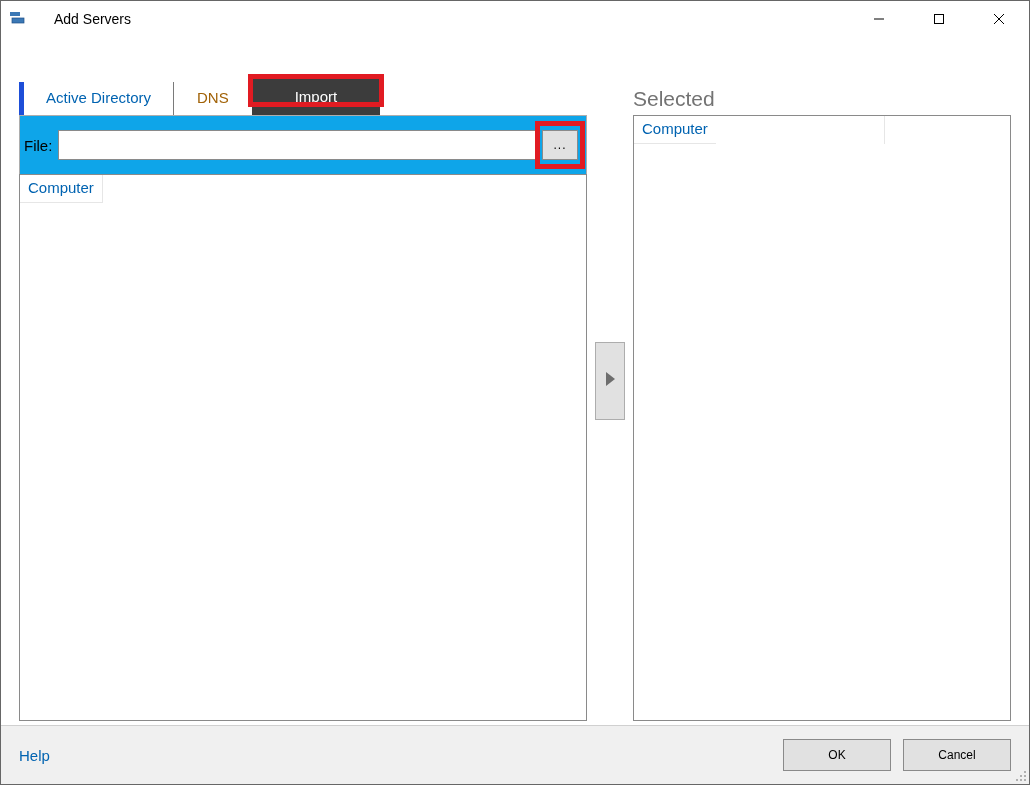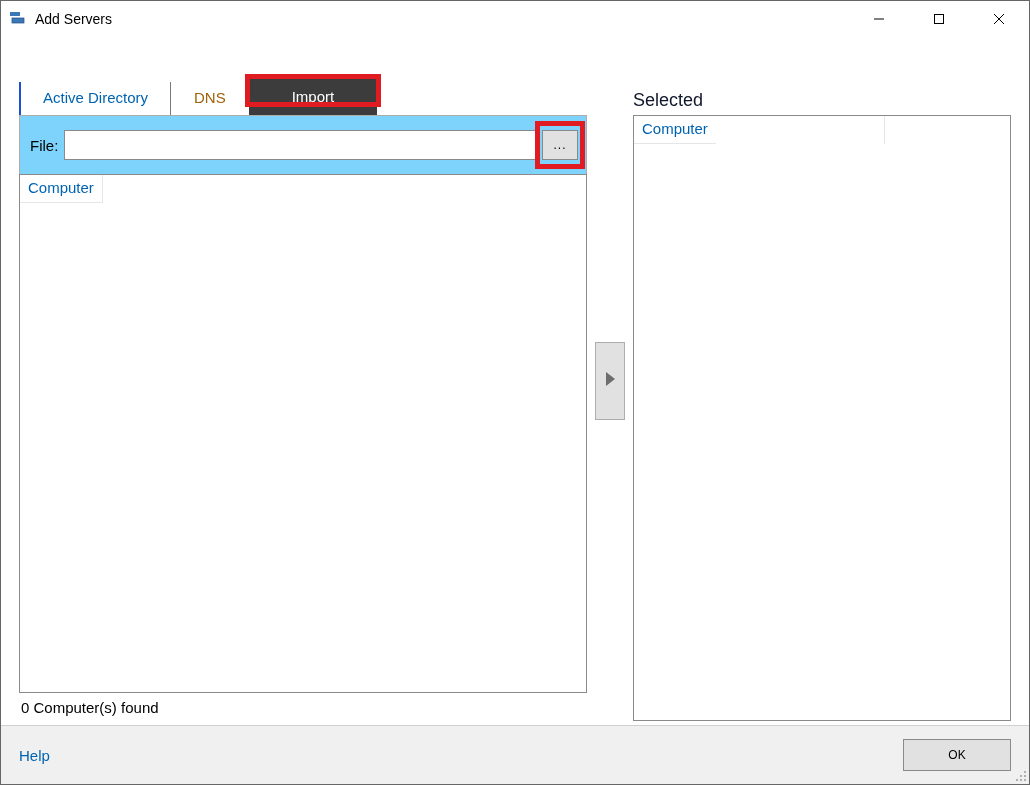--- a/index.html
+++ b/index.html
@@ -25,20 +25,21 @@
     position: relative;
   }
 
   
   .titlebar {
     height: 36px;
     display: flex;
     align-items: center;
     padding-left: 8px;
     background: #fff;
+    gap: 19px;
   }
   .titlebar .icon {
     width: 18px;
     height: 18px;
     margin-right: 8px;
     display: inline-flex;
     align-items: center;
     justify-content: center;
   }
   .titlebar .title {
@@ -118,21 +119,21 @@
     padding: 0 22px;
     font-size: 15px;
     color: #a16207;
     border-left: 1px solid transparent;
     border-right: 1px solid transparent;
     text-align: center;
     cursor: default;
   }
   .tab.active {
     color: #0063b1;
-    border-left: 2px solid #1d4ed8;
+    border-left: 5px solid #1d4ed8;
     border-right: 1px solid #7a7a7a;
   }
 
   
   .tab-highlight-wrap {
     position: relative;
     display: inline-block;
     margin-top: 48px;
   }
   .tab.dark {
@@ -151,24 +152,24 @@
   .red-annot.tab {
     top: -8px; left: -4px; right: -4px; bottom: -4px;
     padding:0; background:transparent;
   }
 
   
   .file-panel {
     height: 59px;
     border: 1px solid #adadad;
     border-bottom: none;
-    background: #7dd3fc;
-    display: flex;
-    align-items: center;
-    padding: 0 8px 0 10px;
+    background: #0ea5e9;
+    display: flex;
+    align-items: center;
+    padding: 0 8px 0 4px;
     position: relative;
   }
   .file-panel .lbl {
     font-size: 15px;
     margin-right: 6px;
     color: #000;
   }
   .file-panel input[type=text] {
     flex: 1 1 auto;
     height: 30px;
@@ -239,22 +240,22 @@
 
   
   .right-header-space {
     height: 78px;
     position: relative;
   }
   .right-title {
     position: absolute;
     bottom: 4px;
     left: 0;
-    font-size: 18px;
-    color: #0f172a;
+    font-size: 21px;
+    color: #737373;
   }
 
   .right-list {
     flex: 1 1 auto;
     border: 1px solid #8a8a8a;
     background: #fff;
     margin-bottom: 4px;
     position: relative;
   }
   .right-list .col-head {
@@ -374,21 +375,20 @@
           </div>
           <div class="red-annot browse"></div>
         </div>
 
         <div class="left-list">
           <div class="col-head">
             <span>Computer</span>
           </div>
         </div>
 
-        <div class="status-line">0 Computer(s) found</div>
       </div>
 
       <div class="mid-col">
         <div class="arrow-btn">
           <span>
             <svg width="14" height="16" viewBox="0 0 14 16">
                 <polygon points="3,1 12,8 3,15" fill="#6d6d6d"></polygon>
               </svg>
           </span>
         </div>
@@ -410,20 +410,23 @@
 
     </div>
 
     <div class="footer">
       <span class="help">
         <span>Help</span>
       </span>
       <span class="spacer"></span>
       <div class="btn">
         <span>OK</span>
+      </div>
+      <div class="btn">
+        <span>Cancel</span>
       </div>
     </div>
 
     <div class="grip">
       <svg width="14" height="14" viewBox="0 0 14 14">
         <circle cx="12" cy="4" r="1" fill="#9b9b9b"></circle>
         <circle cx="8" cy="8" r="1" fill="#9b9b9b"></circle>
         <circle cx="12" cy="8" r="1" fill="#9b9b9b"></circle>
         <circle cx="4" cy="12" r="1" fill="#9b9b9b"></circle>
         <circle cx="8" cy="12" r="1" fill="#9b9b9b"></circle>

